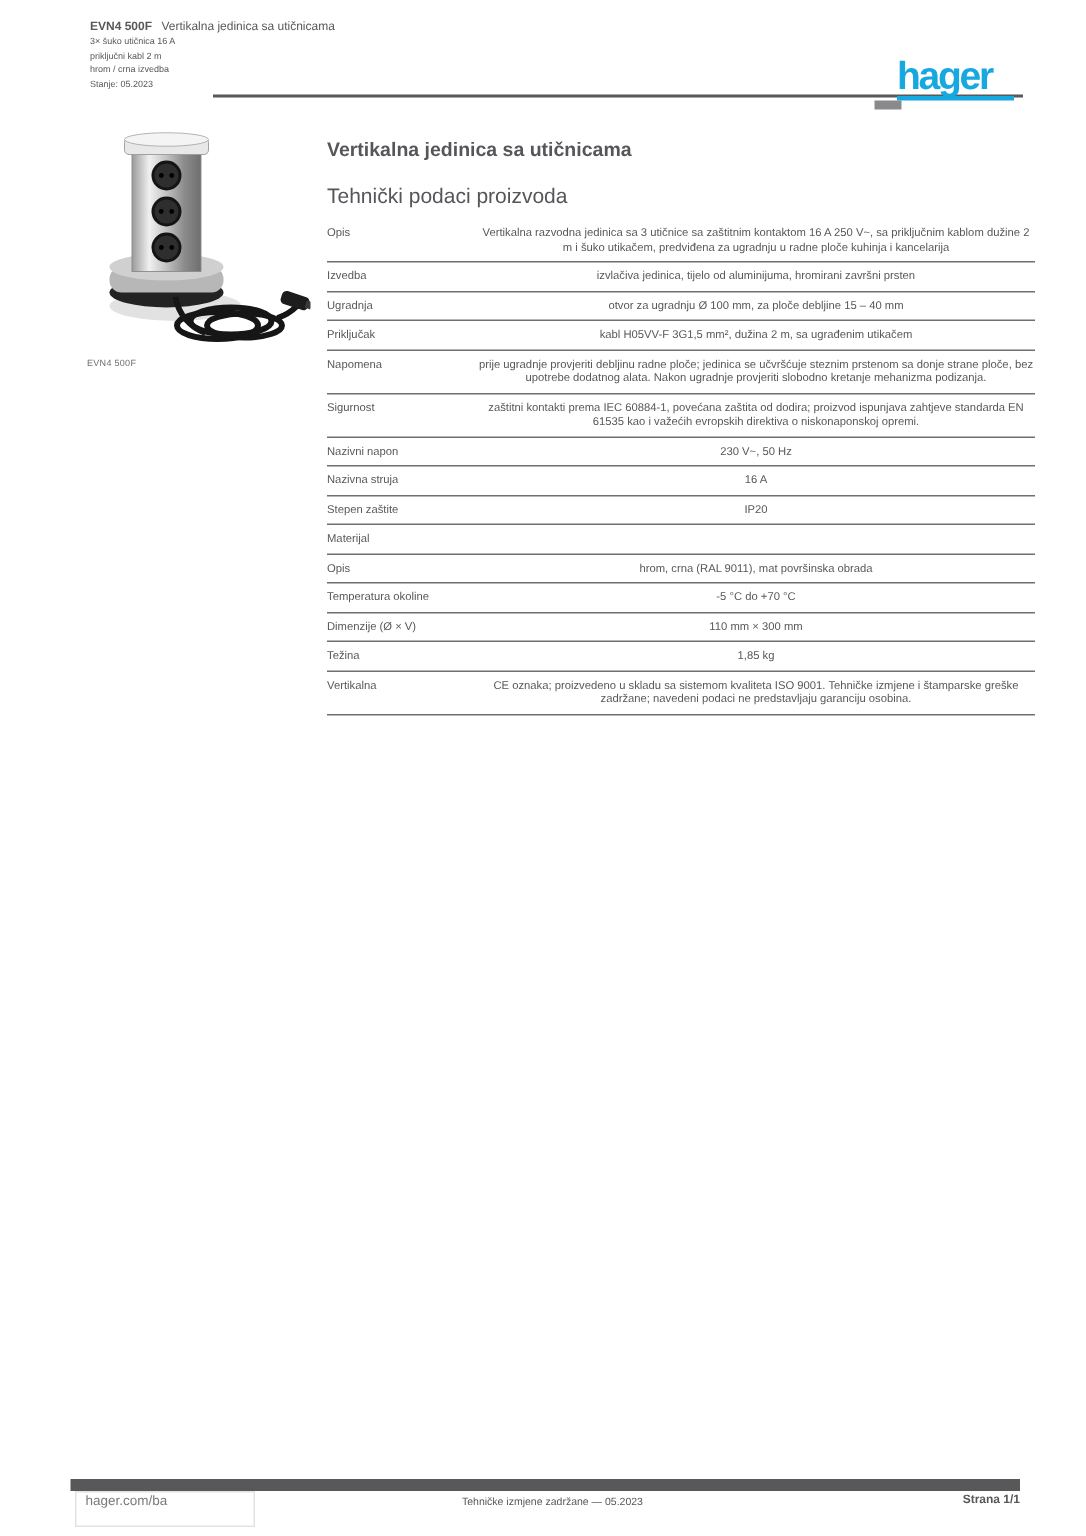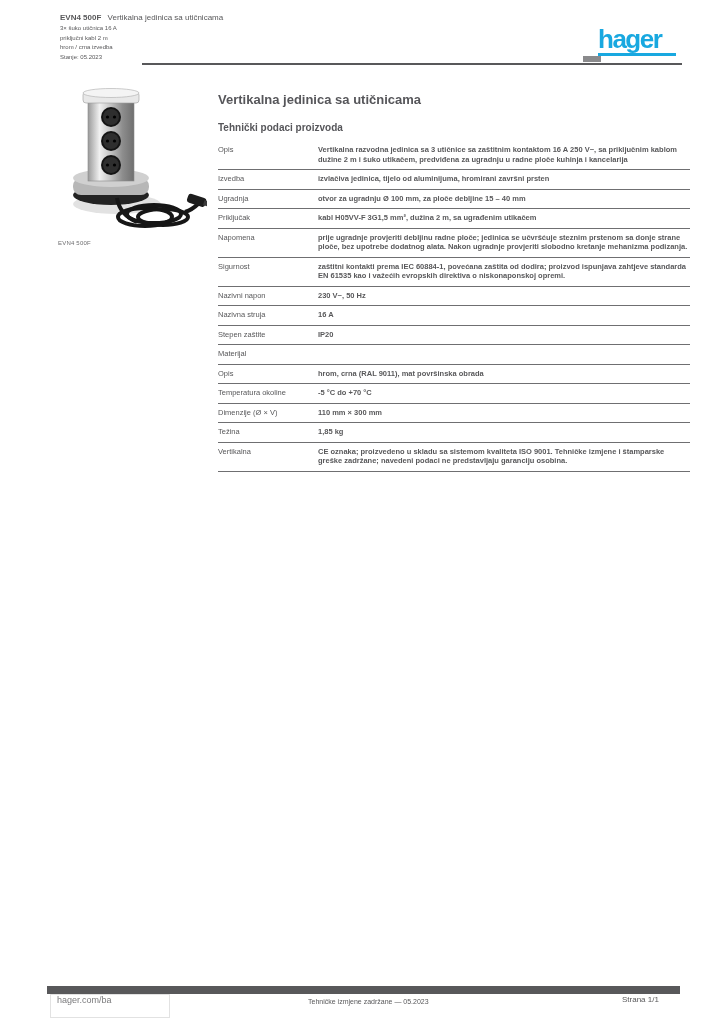--- a/index.html
+++ b/index.html
@@ -6,42 +6,42 @@
   body{
     width:724px;height:1024px;position:relative;background:#ffffff;
     font-family:"Liberation Sans", sans-serif;color:#58585a;overflow:hidden;
   }
   
   .hdr-line1{position:absolute;left:60px;top:13px;width:230px;font-size:8px;line-height:10px;color:#58585a;white-space:nowrap;}
   .hdr-line1 b{margin-right:4px;}
   .hdr-left{position:absolute;left:60px;top:24px;width:86px;font-size:6px;line-height:9.5px;color:#58585a;}
   .hdr-left div{white-space:nowrap;overflow:hidden;}
   .hdr-rule{position:absolute;left:142px;top:63px;width:540px;height:2px;background:#58585a;}
-  .logo{position:absolute;left:598px;top:26px;width:80px;text-align:left;}
+  .logo{position:absolute;left:598px;top:37px;width:80px;text-align:left;}
   .logo-text{color:#18a8e0;font-size:26px;font-weight:bold;letter-spacing:-1.5px;line-height:26px;display:block;}
   .logo-underline{width:78px;height:3px;background:#18a8e0;margin-top:1px;}
   .logo-mark{position:absolute;left:-15px;top:30px;width:18px;height:6px;background:#8a8a8c;}
   
   .product-figure{position:absolute;left:57px;top:86px;width:150px;height:154px;}
   .product-caption{position:absolute;left:58px;top:240px;font-size:6px;color:#6e6e70;letter-spacing:.2px;}
   
   .main{position:absolute;left:218px;top:92px;width:472px;}
   .title{font-size:13px;font-weight:bold;color:#56565a;line-height:15px;margin:0 0 15px 0;}
-  .section-heading{font-size:10px;font-weight:bold;color:#56565a;margin:0 0 8px 0;}
+  .section-heading{font-size:14px;font-weight:normal;color:#56565a;margin:0 0 8px 0;}
   .spec-table{width:100%;}
   .spec-row{display:flex;gap:10px;padding:4px 0 5px 0;border-bottom:1.5px solid #6f6f71;}
   .spec-row:first-child{border-top:none;}
   .spec-label{flex:none;width:90px;font-size:7.5px;line-height:9.5px;color:#58585a;}
-  .spec-value{flex:1;font-size:7.5px;line-height:9.5px;color:#58585a;text-align:left;font-weight:bold;}
+  .spec-value{flex:1;font-size:7.5px;line-height:9.5px;color:#58585a;text-align:center;}
   
   .footer-bar{position:absolute;left:47px;top:986px;width:633px;height:8px;background:#58585a;}
   .footer-sitebox{position:absolute;left:50px;top:994px;width:118px;height:22px;background:#ffffff;border:1px solid #e2e2e2;display:flex;align-items:flex-start;}
   .footer-site{font-size:9px;color:#7a7a7c;padding-left:6px;}
   .footer-note{position:absolute;left:308px;top:997px;font-size:7px;color:#58585a;width:200px;line-height:9px;}
-  .footer-page{position:absolute;left:622px;top:995px;width:58px;font-size:8px;font-weight:normal;color:#58585a;text-align:left;line-height:9px;}
+  .footer-page{position:absolute;left:622px;top:995px;width:58px;font-size:8px;font-weight:bold;color:#58585a;text-align:right;line-height:9px;}
 </style>
 </head>
 <body>
 
 <div class="hdr-line1">
   <b>EVN4 500F</b>
   <span>Vertikalna jedinica sa utičnicama</span>
 </div>
 <div class="hdr-left">
   <div>3× šuko utičnica 16 A</div>

